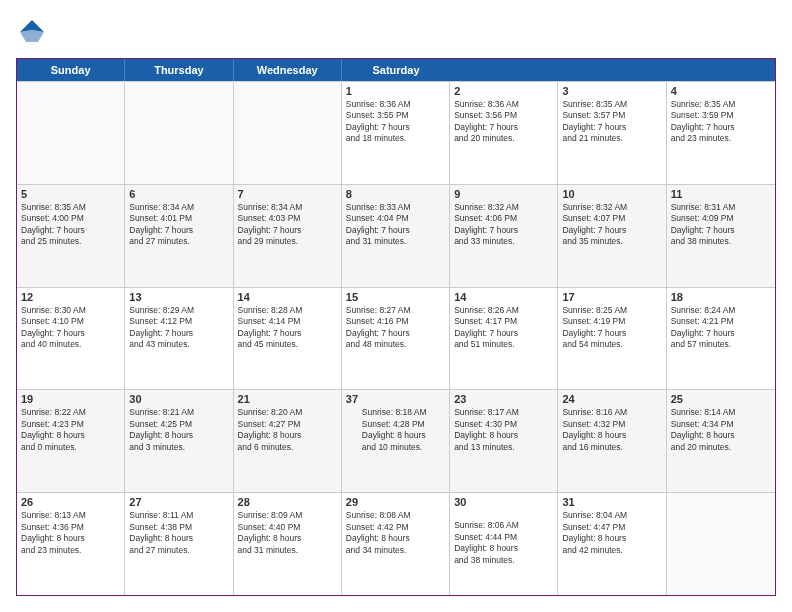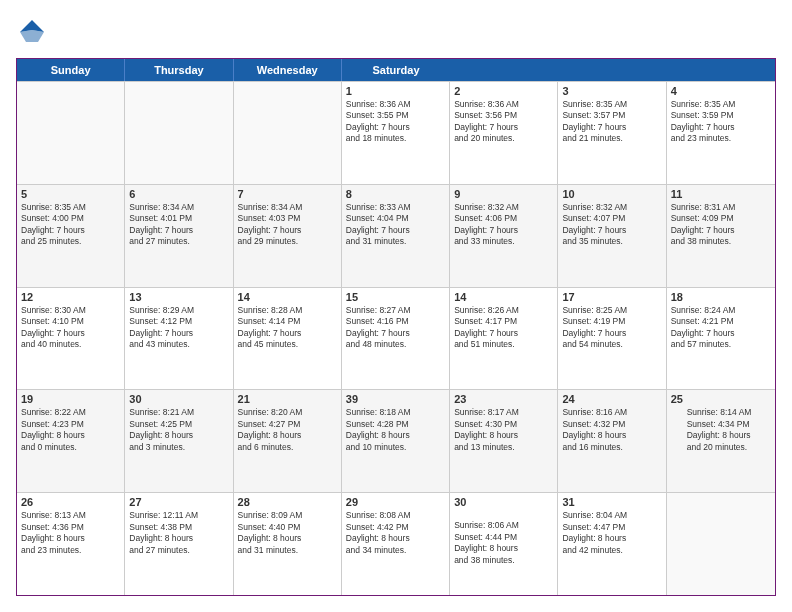--- a/index.html
+++ b/index.html
@@ -287,59 +287,59 @@
 and 3 minutes.</div>
           </div>
           <div class="cal-cell alt-bg">
             <span class="day-num">21</span>
             <div class="cell-info" style="white-space: pre-line;">Sunrise: 8:20 AM
 Sunset: 4:27 PM
 Daylight: 8 hours
 and 6 minutes.</div>
           </div>
           <div class="cal-cell alt-bg">
-            <span class="day-num">39</span>
-            <div class="cell-info" style="white-space: pre-line;">Sunrise: 8:18 AM
+            <span class="day-num">37</span>
+            <div class="cell-info" style="white-space: pre-line; margin-left: 16px;">Sunrise: 8:18 AM
 Sunset: 4:28 PM
 Daylight: 8 hours
 and 10 minutes.</div>
           </div>
           <div class="cal-cell alt-bg">
             <span class="day-num">23</span>
             <div class="cell-info" style="white-space: pre-line;">Sunrise: 8:17 AM
 Sunset: 4:30 PM
 Daylight: 8 hours
 and 13 minutes.</div>
           </div>
           <div class="cal-cell alt-bg">
             <span class="day-num">24</span>
             <div class="cell-info" style="white-space: pre-line;">Sunrise: 8:16 AM
 Sunset: 4:32 PM
 Daylight: 8 hours
 and 16 minutes.</div>
           </div>
           <div class="cal-cell alt-bg">
             <span class="day-num">25</span>
-            <div class="cell-info" style="white-space: pre-line; margin-left: 16px;">Sunrise: 8:14 AM
+            <div class="cell-info" style="white-space: pre-line;">Sunrise: 8:14 AM
 Sunset: 4:34 PM
 Daylight: 8 hours
 and 20 minutes.</div>
           </div>
         </div>
         <div class="cal-row">
           <div class="cal-cell">
             <span class="day-num">26</span>
             <div class="cell-info" style="white-space: pre-line;">Sunrise: 8:13 AM
 Sunset: 4:36 PM
 Daylight: 8 hours
 and 23 minutes.</div>
           </div>
           <div class="cal-cell">
             <span class="day-num">27</span>
-            <div class="cell-info" style="white-space: pre-line;">Sunrise: 12:11 AM
+            <div class="cell-info" style="white-space: pre-line;">Sunrise: 8:11 AM
 Sunset: 4:38 PM
 Daylight: 8 hours
 and 27 minutes.</div>
           </div>
           <div class="cal-cell">
             <span class="day-num">28</span>
             <div class="cell-info" style="white-space: pre-line;">Sunrise: 8:09 AM
 Sunset: 4:40 PM
 Daylight: 8 hours
 and 31 minutes.</div>

